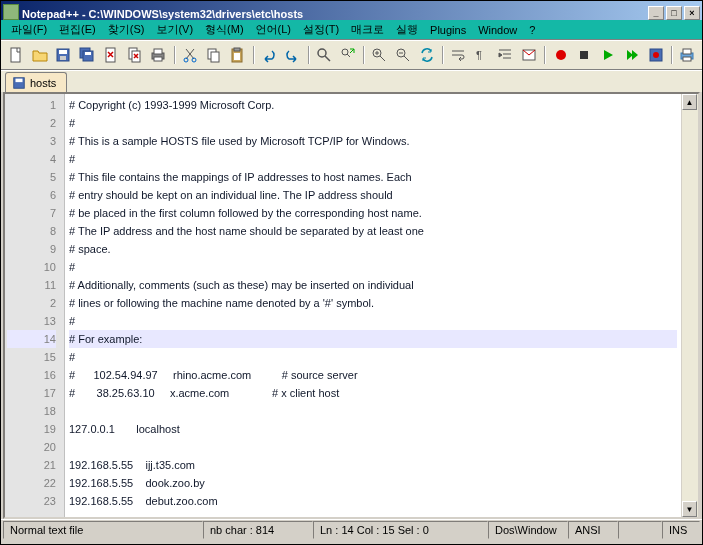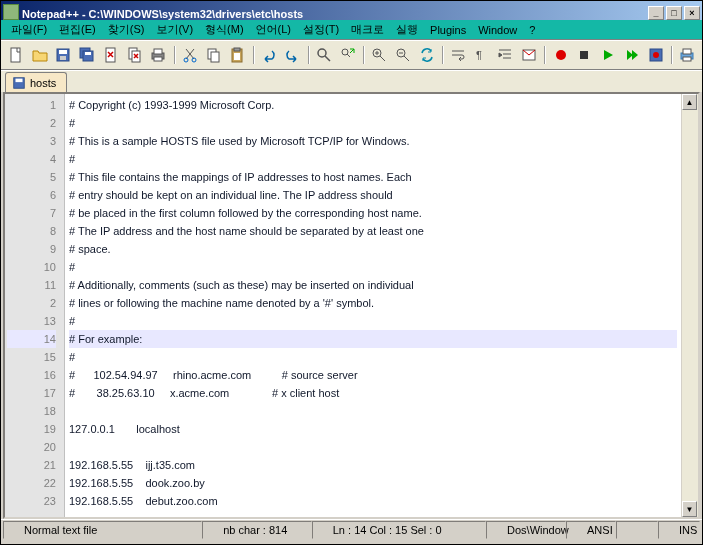--- a/index.html
+++ b/index.html
@@ -21,21 +21,21 @@
 .editor-wrap { height:427px; display:flex; border:2px inset #d4d0c8; background:#fff; margin:0 2px; position:relative; }
 .gutter { width:60px; background:#e4e4e4; text-align:right; color:#808080; font-family:'Courier New',monospace; font-size:13px; line-height:18px; padding:2px 8px 2px 2px; border-right:1px solid #c0c0c0; }
 .code { flex:1; font-family:'Courier New',monospace; font-size:13px; line-height:18px; padding:2px 4px; white-space:pre; color:#0f172a; overflow:auto; }
 .hl { background:#e8e8ff; display:block; }
 .gutter .hl { background:#e8e8ff; }
 .vscrollbar { width:17px; background:#ece9d8; border-left:1px solid #d4d0c8; position:relative; }
 .vscrollbar .arrow { width:15px; height:16px; background:#d4d0c8; border:1px solid #fff; border-bottom-color:#808080; border-right-color:#808080; position:absolute; left:0; display:flex; align-items:center; justify-content:center; font-size:8px; }
 .vscrollbar .up { top:0; }
 .vscrollbar .down { bottom:0; }
 .statusbar { height:21px; display:flex; align-items:center; background:#d4d0c8; border-top:1px solid #fff; padding:0 2px; }
-.status-cell { border:1px inset #d4d0c8; padding:2px 20px; height:18px; display:flex; align-items:center; }
+.status-cell { border:1px inset #d4d0c8; padding:2px 6px; height:18px; display:flex; align-items:center; }
 </style>
 </head>
 <body>
 
 <div class="titlebar">
   <div class="ticon"></div>
   <div class="ttext">Notepad++ - C:\WINDOWS\system32\drivers\etc\hosts</div>
   <div class="winbtn">_</div>
   <div class="winbtn">□</div>
   <div class="winbtn">×</div>

